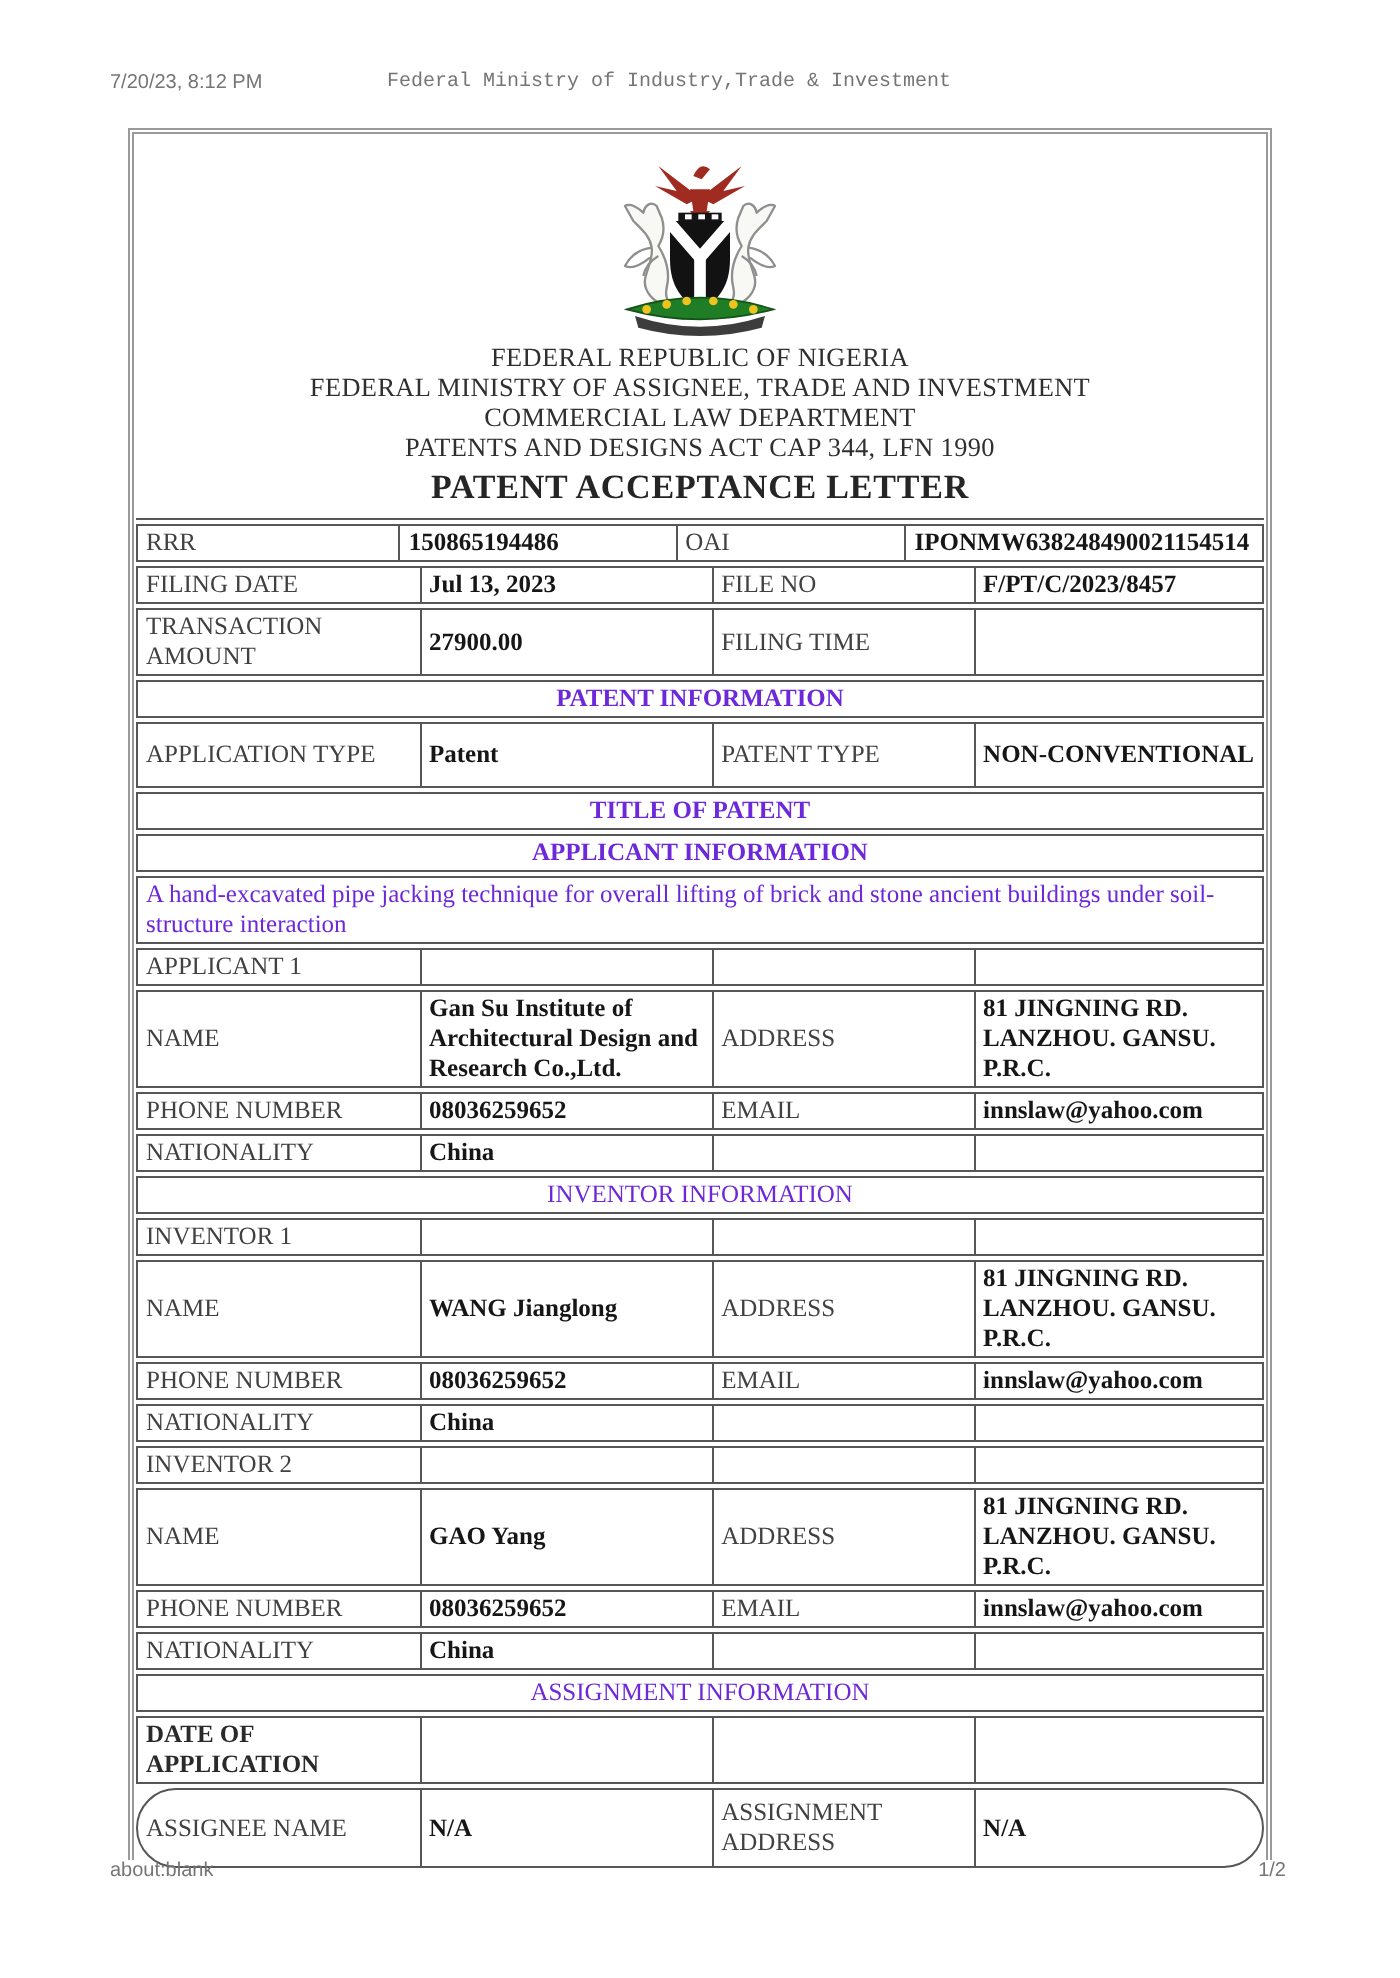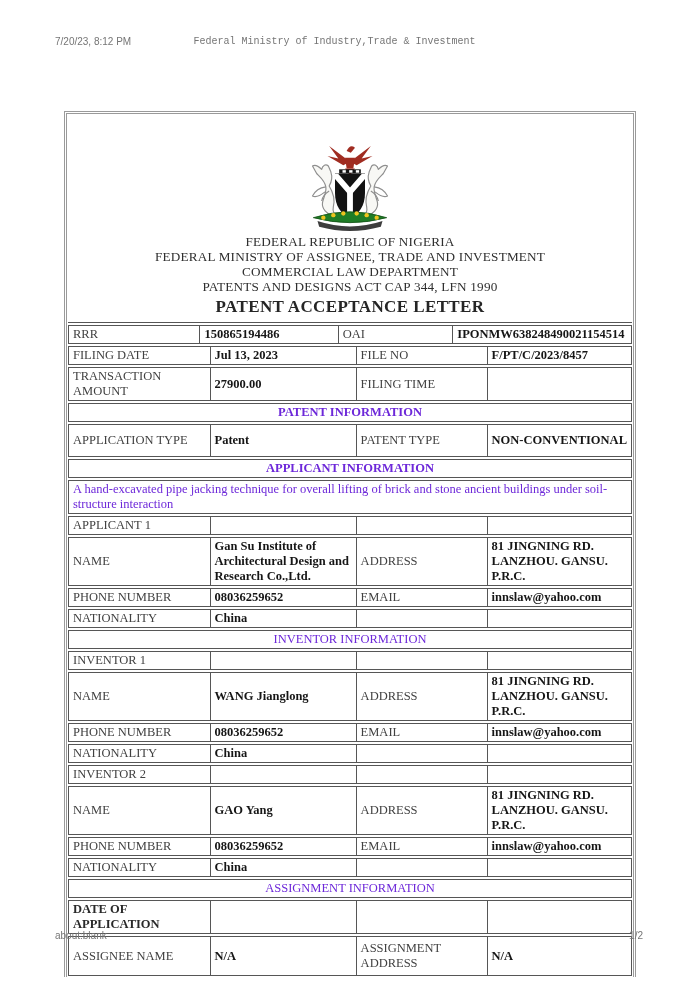--- a/index.html
+++ b/index.html
@@ -12,21 +12,21 @@
   .ph{top:36px;}
   .pf{top:930px;}
   .ph-left{position:absolute;left:55px;top:0;}
   .ph-center{position:absolute;left:0;right:15px;text-align:center;top:0;font-family:Liberation Mono, monospace;}
   .pf-left{position:absolute;left:55px;top:0;}
   .pf-right{position:absolute;right:41px;top:0;}
 
   
   .doc{position:absolute;left:64px;top:64px;width:572px;height:866px;
        border:3px double #9a9a9a;border-bottom:none;box-sizing:border-box;
-       padding:16px 1px;background:#fff;margin-top:47px;}
+       padding:0 1px;background:#fff;}
 
   
   .lh{ text-align:center;border-bottom:1px solid #565656;padding-bottom:5px;}
   .emblem{margin:11px auto 3px auto;display:block;}
   .lh-line{font-size:13.2px;line-height:15px;color:#2f2f2f;letter-spacing:.2px;}
   .doc-title{font-size:17px;line-height:20px;font-weight:bold;color:#252525;
              letter-spacing:.4px;margin-top:3px;}
 
   
   .tr{display:flex;border:1px solid #565656;margin-top:2px;box-sizing:border-box;
@@ -34,21 +34,21 @@
   .tr>div{box-sizing:border-box;display:flex;align-items:center;padding:1px 4px;}
   .tr>div+div{border-left:1px solid #565656;}
   .lb{color:#414141;}
   .vl{font-weight:bold;color:#161616;}
   .lb-b{font-weight:bold;color:#2a2a2a;}
   .sec{justify-content:center;text-align:left;width:100%;color:#6d28d9;font-family:Liberation Serif, serif;}
   .sec-b{font-weight:bold;}
 
   
   .h-std{min-height:19px;} .h-sec{min-height:17px;} .h-2{min-height:33px;}
-  .h-3{min-height:49px;} .h-a{min-height:40px;}
+  .h-3{min-height:49px;} .h-a{min-height:40px;border-radius:20px;}
 
   
   .c1{width:25%;} .c2{width:26%;} .c3{width:23.3%;} .c4{width:25.7%;}
   
   .a1{width:23.2%;} .a2{width:24.6%;} .a3{width:20.4%;} .a4{width:31.8%;}
 </style>
 </head>
 <body>
 
 <div class="page">
@@ -139,20 +139,23 @@
       <div class="sec sec-b">PATENT INFORMATION</div>
     </div>
 
     <div class="tr h-2">
       <div class="c1 lb">APPLICATION TYPE</div>
       <div class="c2 vl">Patent</div>
       <div class="c3 lb">PATENT TYPE</div>
       <div class="c4 vl">NON-CONVENTIONAL</div>
     </div>
 
+    <div class="tr h-sec">
+      <div class="sec sec-b">TITLE OF PATENT</div>
+    </div>
 
     <div class="tr h-sec">
       <div class="sec sec-b">APPLICANT INFORMATION</div>
     </div>
 
     <div class="tr h-2">
       <div class="sec">A hand-excavated pipe jacking technique for overall lifting of brick and stone ancient buildings under soil-structure interaction</div>
     </div>
 
     <div class="tr h-std">

